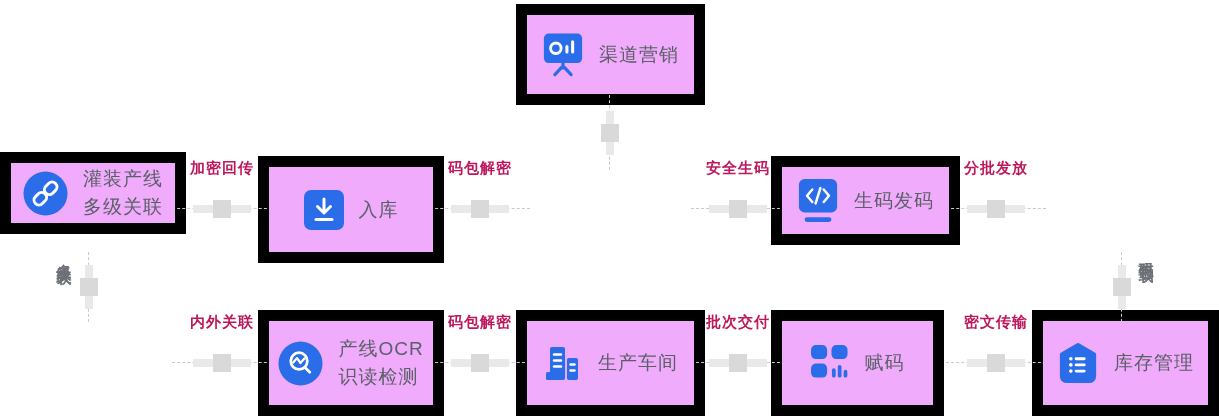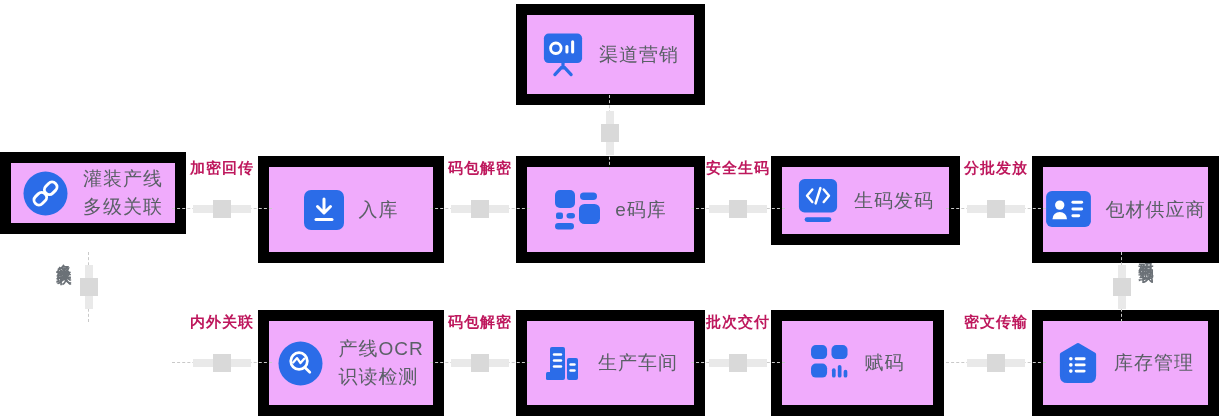--- a/index.html
+++ b/index.html
@@ -90,70 +90,38 @@
         <svg width="40" height="40" viewBox="0 0 40 40">
           <rect width="40" height="40" rx="7" fill="#2b6ce8"></rect>
           <path d="M20 9 V21.5 M13.5 16.5 L20 23 L26.5 16.5" stroke="#ffffff" stroke-width="3" fill="none" stroke-linecap="round" stroke-linejoin="round"></path>
           <path d="M12 29.5 H28" stroke="#ffffff" stroke-width="3" stroke-linecap="round"></path>
         </svg>
       </span>
       <span class="node-label">入库</span>
     </div>
   </div>
 
-  <div class="node" style="left:516px;top:156px;width:189px;height:107px">
-    <div class="node-inner">
-      <span class="icon">
-        <svg width="46" height="40" viewBox="0 0 46 40">
-          <g fill="#2b6ce8">
-            <rect x="1" y="0" width="20" height="18" rx="5"></rect>
-            <rect x="26" y="2.5" width="17" height="7.5" rx="3.75"></rect>
-            <rect x="25" y="14" width="21" height="20" rx="5.5"></rect>
-            <rect x="2" y="22.5" width="7" height="6.5" rx="2"></rect>
-            <rect x="12.5" y="23" width="8.5" height="5.5" rx="2.75"></rect>
-            <rect x="1" y="33" width="19" height="6.5" rx="3.25"></rect>
-          </g>
-        </svg>
-      </span>
-      <span class="node-label">e码库</span>
-    </div>
-  </div>
 
   <div class="node" style="left:771px;top:156px;width:189px;height:89px">
     <div class="node-inner">
       <span class="icon">
         <svg width="42" height="44" viewBox="0 0 44 46">
           <rect x="2" y="0" width="40" height="35" rx="6" fill="#2b6ce8"></rect>
           <g stroke="#ffffff" stroke-width="2.6" fill="none" stroke-linecap="round" stroke-linejoin="round">
             <path d="M16 11 L10.5 17.5 L16 24"></path>
             <path d="M28 11 L33.5 17.5 L28 24"></path>
             <path d="M24.5 9.5 L19.5 25.5"></path>
           </g>
           <rect x="8" y="40" width="28" height="5" rx="2.5" fill="#2b6ce8"></rect>
         </svg>
       </span>
       <span class="node-label">生码发码</span>
     </div>
   </div>
 
-  <div class="node" style="left:1032px;top:156px;width:187px;height:107px">
-    <div class="node-inner">
-      <span class="icon">
-        <svg width="45" height="37" viewBox="0 0 46 38">
-          <rect width="46" height="37" rx="6" fill="#2b6ce8"></rect>
-          <circle cx="14" cy="14.5" r="4.8" fill="#ffffff"></circle>
-          <path d="M6.5 29 a7.5 7.5 0 0 1 15 0 z" fill="#ffffff"></path>
-          <rect x="26" y="10" width="12" height="3" rx="1.5" fill="#ffffff"></rect>
-          <rect x="26" y="17" width="12" height="3" rx="1.5" fill="#ffffff"></rect>
-          <rect x="26" y="24" width="9" height="3" rx="1.5" fill="#ffffff"></rect>
-        </svg>
-      </span>
-      <span class="node-label">包材供应商</span>
-    </div>
-  </div>
 
 
   <div class="node" style="left:258px;top:310px;width:186px;height:106px">
     <div class="node-inner">
       <span class="icon">
         <svg width="45" height="45" viewBox="0 0 46 46">
           <circle cx="23" cy="23" r="22.5" fill="#2b6ce8"></circle>
           <circle cx="21.5" cy="20.5" r="8.5" fill="none" stroke="#ffffff" stroke-width="2.8"></circle>
           <path d="M27.5 27 L32.5 32" stroke="#ffffff" stroke-width="2.8" stroke-linecap="round"></path>
           <path d="M15.5 22 L19.5 17.5 L23 22.5 L27 18" stroke="#ffffff" stroke-width="2.3" fill="none" stroke-linecap="round" stroke-linejoin="round"></path>

